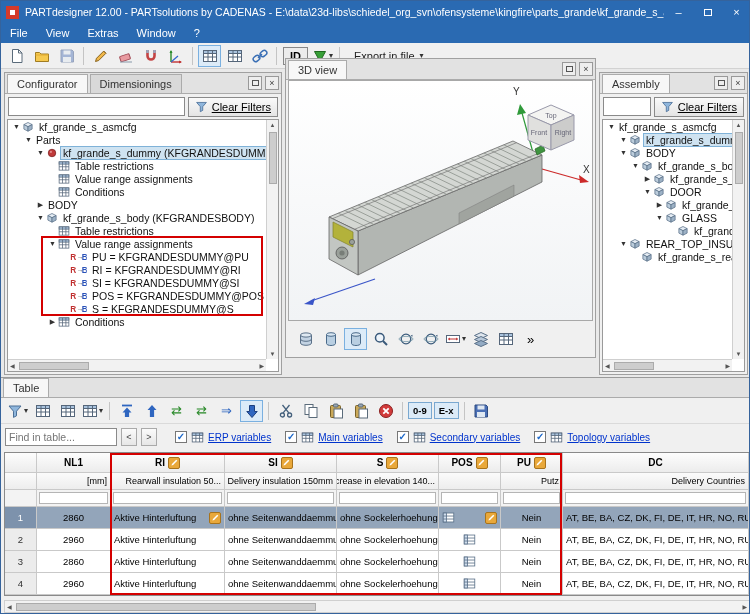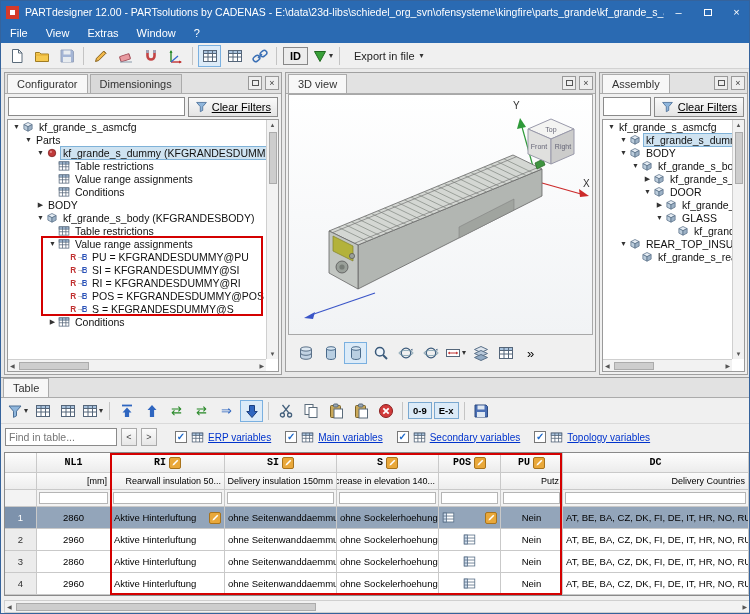--- a/index.html
+++ b/index.html
@@ -69,21 +69,21 @@
   .find-input { width:112px; height:18px; border:1px solid #8a8a8a; background:#fff; font-size:10.5px; padding:0 3px; font-family:inherit; }
   .navbtn { width:16px; height:18px; border:1px solid #aaa; background:linear-gradient(#fbfbfb,#e6e6e6); font-size:9px; display:inline-flex; align-items:center; justify-content:center; color:#444; font-family:inherit; }
   .fgroup { display:inline-flex; align-items:center; gap:4px; margin-left:14px; }
   .cbx { width:12px; height:12px; border:1px solid #777; background:#fff; display:inline-flex; align-items:center; justify-content:center; font-size:10px; color:#1a66c8; font-weight:bold; line-height:1; }
   .flabel { color:#0033cc; text-decoration:underline; font-size:10px; }
 
   .grid-wrap { position:absolute; left:3px; top:74px; width:746px; height:144px; background:#fff; border:1px solid #8a8a8a; }
   .trow { display:flex; border-bottom:1px solid #c9c9c9; }
   .cell { border-right:1px solid #c9c9c9; overflow:hidden; white-space:nowrap; display:flex; align-items:center; padding:0 3px; gap:3px; }
   .hdr1 { height:20px; } .hdr2 { height:17px; } .fltr { height:17px; } .drow { height:22px; }
-  .hdr1 .cell { justify-content:center; font-weight:bold; font-size:10px; background:linear-gradient(#fdfdfd,#ececec);font-family:Liberation Mono, monospace; }
+  .hdr1 .cell { justify-content:center; font-weight:bold; font-size:10px; background:linear-gradient(#fdfdfd,#ececec); }
   .hdr2 .cell { justify-content:flex-end; font-size:9px; background:linear-gradient(#fbfbfb,#ededed); }
   .fltr .cell { background:#f3f3f3; padding:1px 2px; }
   .fltbox { flex:1; height:12px; background:#fff; border:1px solid #b5b5b5; }
   .drow .cell { font-size:9.5px; }
   .drow.sel { background:#93a5ba; }
   .gut { background:#ececec; justify-content:center; font-size:9.5px; color:#333; }
   .drow.sel .gut { background:#7d92ac; color:#fff; }
   .cell.c { justify-content:center; } .cell.l { justify-content:flex-start; }
   .cell.sb { justify-content:space-between; }
   .pencil { width:12px; height:12px; background:#e9a83a; border:1px solid #a8731c; border-radius:2px; display:inline-flex; align-items:center; justify-content:center; flex:0 0 12px; }
@@ -449,30 +449,30 @@
           </span>
           <span class="tlabel">PU = KFGRANDESDUMMY@PU</span>
         </div>
         <div class="tree-row" style="padding-left: 51px;">
           <span class="arrow"></span>
           <span class="isvg">
             <svg width="17" height="11" viewBox="0 0 18 12">
               <use href="#sy-rb"></use>
             </svg>
           </span>
-          <span class="tlabel">SI = KFGRANDESDUMMY@SI</span>
+          <span class="tlabel">RI = KFGRANDESDUMMY@RI</span>
         </div>
         <div class="tree-row" style="padding-left: 51px;">
           <span class="arrow"></span>
           <span class="isvg">
             <svg width="17" height="11" viewBox="0 0 18 12">
               <use href="#sy-rb"></use>
             </svg>
           </span>
-          <span class="tlabel">RI = KFGRANDESDUMMY@RI</span>
+          <span class="tlabel">SI = KFGRANDESDUMMY@SI</span>
         </div>
         <div class="tree-row" style="padding-left: 51px;">
           <span class="arrow"></span>
           <span class="isvg">
             <svg width="17" height="11" viewBox="0 0 18 12">
               <use href="#sy-rb"></use>
             </svg>
           </span>
           <span class="tlabel">POS = KFGRANDESDUMMY@POS</span>
         </div>
@@ -503,21 +503,21 @@
         </div>
       <div class="hscroll">
           <span class="sarrow">◀</span>
           <span class="sthumbh"></span>
           <span class="spacer"></span>
           <span class="sarrow">▶</span>
         </div>
     </div>
   </div>
 
-  <div class="panel" style="left:284px;top:71px;width:311px;height:300px">
+  <div class="panel" style="left:284px;top:57px;width:311px;height:300px">
     <div class="panel-tabs">
       <span class="ptab active">3D view</span>
       <span class="panel-btns">
         <span class="pbtn">
             <span class="pmaxbox"></span>
           </span>
         <span class="pbtn">×</span>
       </span>
     </div>
     <div class="viewport">

